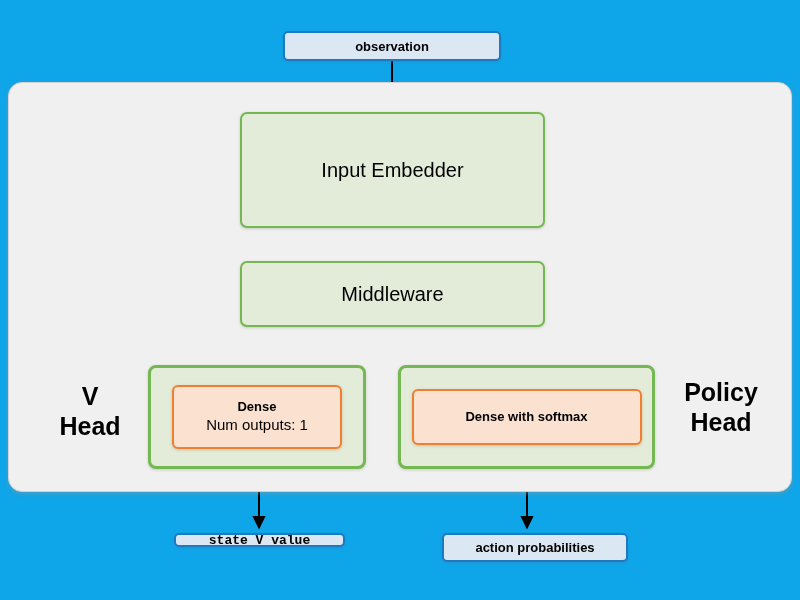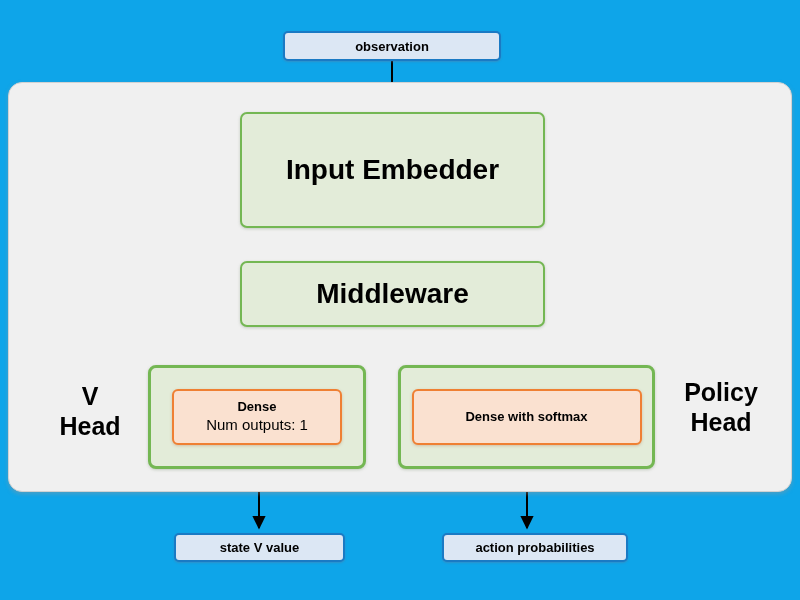--- a/index.html
+++ b/index.html
@@ -48,21 +48,21 @@
     color: #000000;
   }
   
   .green-box {
     background: #e3ecd9;
     border: 2px solid #74b753;
     border-radius: 7px;
     box-shadow: 0 1px 3px rgba(130,150,120,0.4);
     color: #000000;
   }
-  .green-box.big-label { font-size: 28px; font-weight: bold; }
+  .green-box.big-label { font-size: 20px; font-weight: normal; }
   
   .head-box {
     background: #e3ecd9;
     border: 3px solid #74b753;
     border-radius: 8px;
     box-shadow: 0 1px 3px rgba(130,150,120,0.4);
   }
   
   .orange-box {
     background: #fae1d0;
@@ -123,38 +123,38 @@
   </div>
 
   <div class="node green-box big-label" style="left:240px; top:261px; width:305px; height:66px;">
     <span>Middleware</span>
   </div>
 
   <div class="head-caption" style="left:40px; top:382px; width:100px;">V
 Head</div>
 
   <div class="node head-box" style="left:148px; top:365px; width:218px; height:104px;">
-    <div class="orange-box" style="width:170px; height:56px; display:flex; flex-direction:column;
+    <div class="orange-box" style="width:170px; height:64px; display:flex; flex-direction:column;
                 align-items:center; justify-content:center; box-sizing:border-box;">
       <div class="orange-title">Dense</div>
       <div class="orange-sub">Num outputs: 1</div>
     </div>
   </div>
 
   <div class="node head-box" style="left:398px; top:365px; width:257px; height:104px;">
     <div class="orange-box" style="width:230px; height:56px; display:flex; flex-direction:column;
                 align-items:center; justify-content:center; box-sizing:border-box;">
       <div class="orange-title">Dense with softmax</div>
     </div>
   </div>
 
   <div class="head-caption" style="left:661px; top:378px; width:120px;">Policy
 Head</div>
 
-  <div class="node io-box" style="left:174px; top:533px; width:171px; height:29px;">
+  <div class="node io-box" style="left:174px; top:533px; width:171px; height:14px;font-family:Liberation Mono, monospace;">
     <span>state V value</span>
   </div>
 
   <div class="node io-box" style="left:442px; top:533px; width:186px; height:29px;">
     <span>action probabilities</span>
   </div>
 
 </div>
 
 </body></html>

